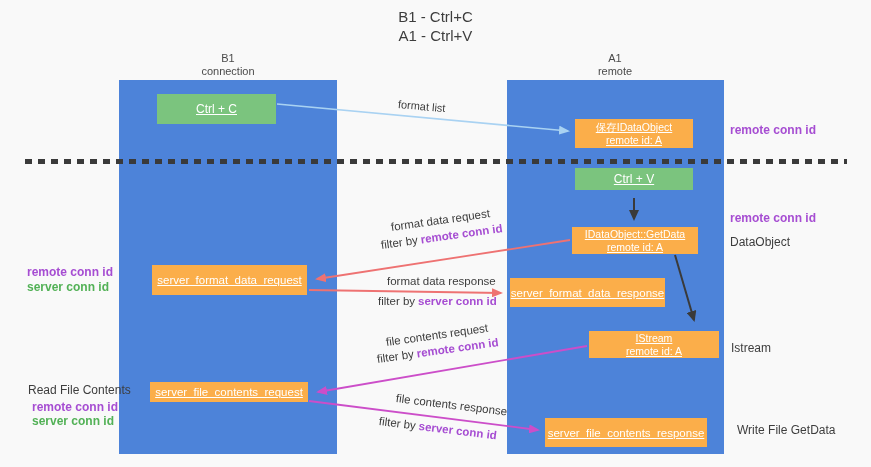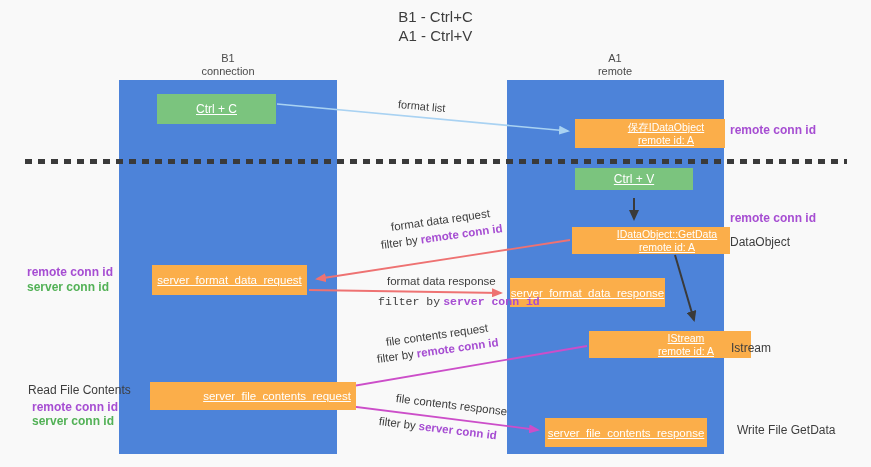--- a/index.html
+++ b/index.html
@@ -19,21 +19,21 @@
     font-size:11px;line-height:13px;color:#4a4a4a;
   }
   .lifeline{background:#4d83d9;top:80px;height:374px;}
   .node{
     display:flex;flex-direction:column;align-items:center;justify-content:center;
     color:#fff;text-align:center;text-decoration:underline;
   }
   .green{background:#7bc47e;font-size:12px;}
   .orange{background:#fbae4a;}
   .one-line{font-size:11.5px;}
-  .two-line{font-size:10.5px;line-height:12.5px;padding-left:32px;}
+  .two-line{font-size:10.5px;line-height:12.5px;}
   .dashline{
     left:25px;top:159px;width:822px;height:5px;
     background:repeating-linear-gradient(to right,#3a3a3a 0 7px,transparent 7px 13px);
   }
   .side-label{font-size:12px;color:#3d3d3d;white-space:nowrap;}
   .bold-purple{font-weight:bold;color:#a64dd2;}
   .bold-green{font-weight:bold;color:#52b156;}
   .arrow-label{font-size:11.5px;color:#3d3d3d;white-space:nowrap;transform-origin:left center;}
   .rot-up{transform:rotate(-8deg);}
   .rot-down{transform:rotate(7deg);}
@@ -113,21 +113,21 @@
 
   <div class="abs node orange one-line" style="left:510px;top:278px;width:155px;height:29px;">
     <span>server_format_data_response</span>
   </div>
 
   <div class="abs node orange two-line" style="left:589px;top:331px;width:130px;height:27px;">
     <div>IStream</div>
     <div>remote id: A</div>
   </div>
 
-  <div class="abs node orange one-line" style="left:150px;top:382px;width:158px;height:28px;padding-left:48px;">
+  <div class="abs node orange one-line" style="left:150px;top:382px;width:158px;height:20px;">
     <span>server_file_contents_request</span>
   </div>
 
   <div class="abs node orange one-line" style="left:545px;top:418px;width:162px;height:29px;">
     <span>server_file_contents_response</span>
   </div>
 
   <div class="abs side-label bold-purple" style="left:730px;top:123px;">remote conn id</div>
   <div class="abs side-label bold-purple" style="left:730px;top:211px;">remote conn id</div>
   <div class="abs side-label" style="left:730px;top:235px;">DataObject</div>
@@ -141,21 +141,21 @@
   <div class="abs side-label bold-green" style="left:32px;top:414px;">server conn id</div>
 
   <div class="abs arrow-label rot-slight" style="left:398px;top:98px;font-size:11px;">format list</div>
 
   <div class="abs arrow-label rot-up" style="left:391px;top:221px;">format data request</div>
   <div class="abs arrow-label rot-up" style="left:381px;top:239px;">
     <span class="fprefix">filter by</span><span class="bold-purple">remote conn id</span>
   </div>
 
   <div class="abs arrow-label" style="left:387px;top:275px;">format data response</div>
-  <div class="abs arrow-label" style="left:378px;top:295px;font-family:Liberation Mono, monospace;">
+  <div class="abs arrow-label" style="left:378px;top:295px;">
     <span class="fprefix">filter by</span><span class="bold-purple">server conn id</span>
   </div>
 
   <div class="abs arrow-label rot-up" style="left:386px;top:336px;">file contents request</div>
   <div class="abs arrow-label rot-up" style="left:377px;top:353px;">
     <span class="fprefix">filter by</span><span class="bold-purple">remote conn id</span>
   </div>
 
   <div class="abs arrow-label rot-down" style="left:396px;top:392px;">file contents response</div>
   <div class="abs arrow-label rot-down" style="left:379px;top:415px;">

